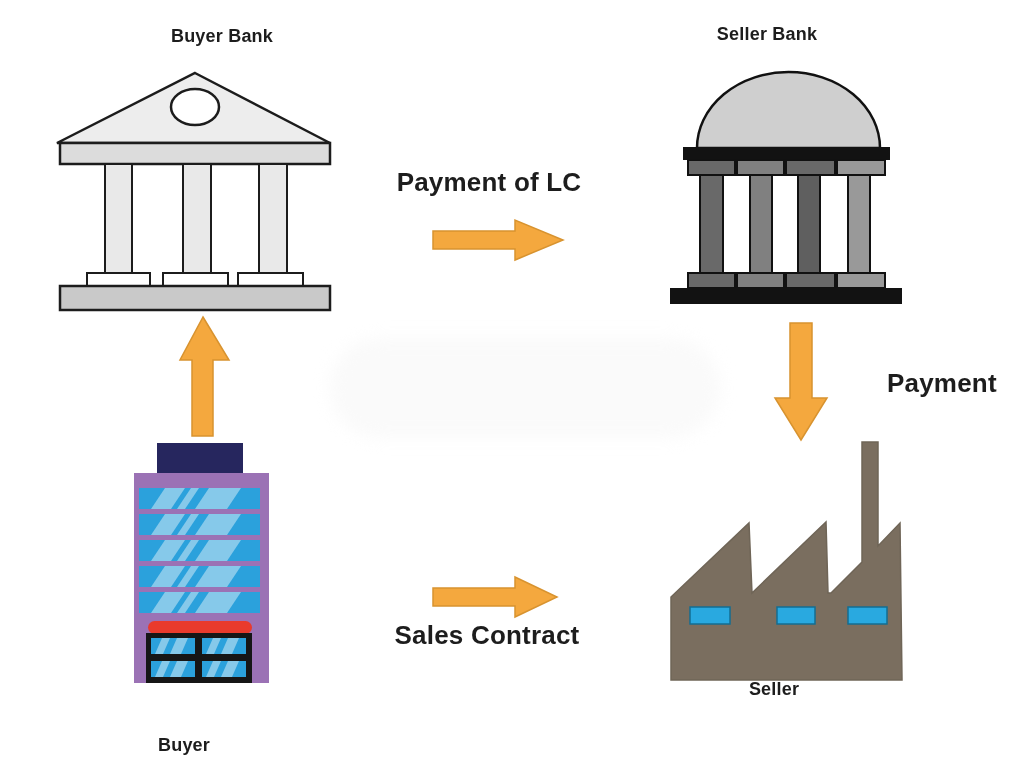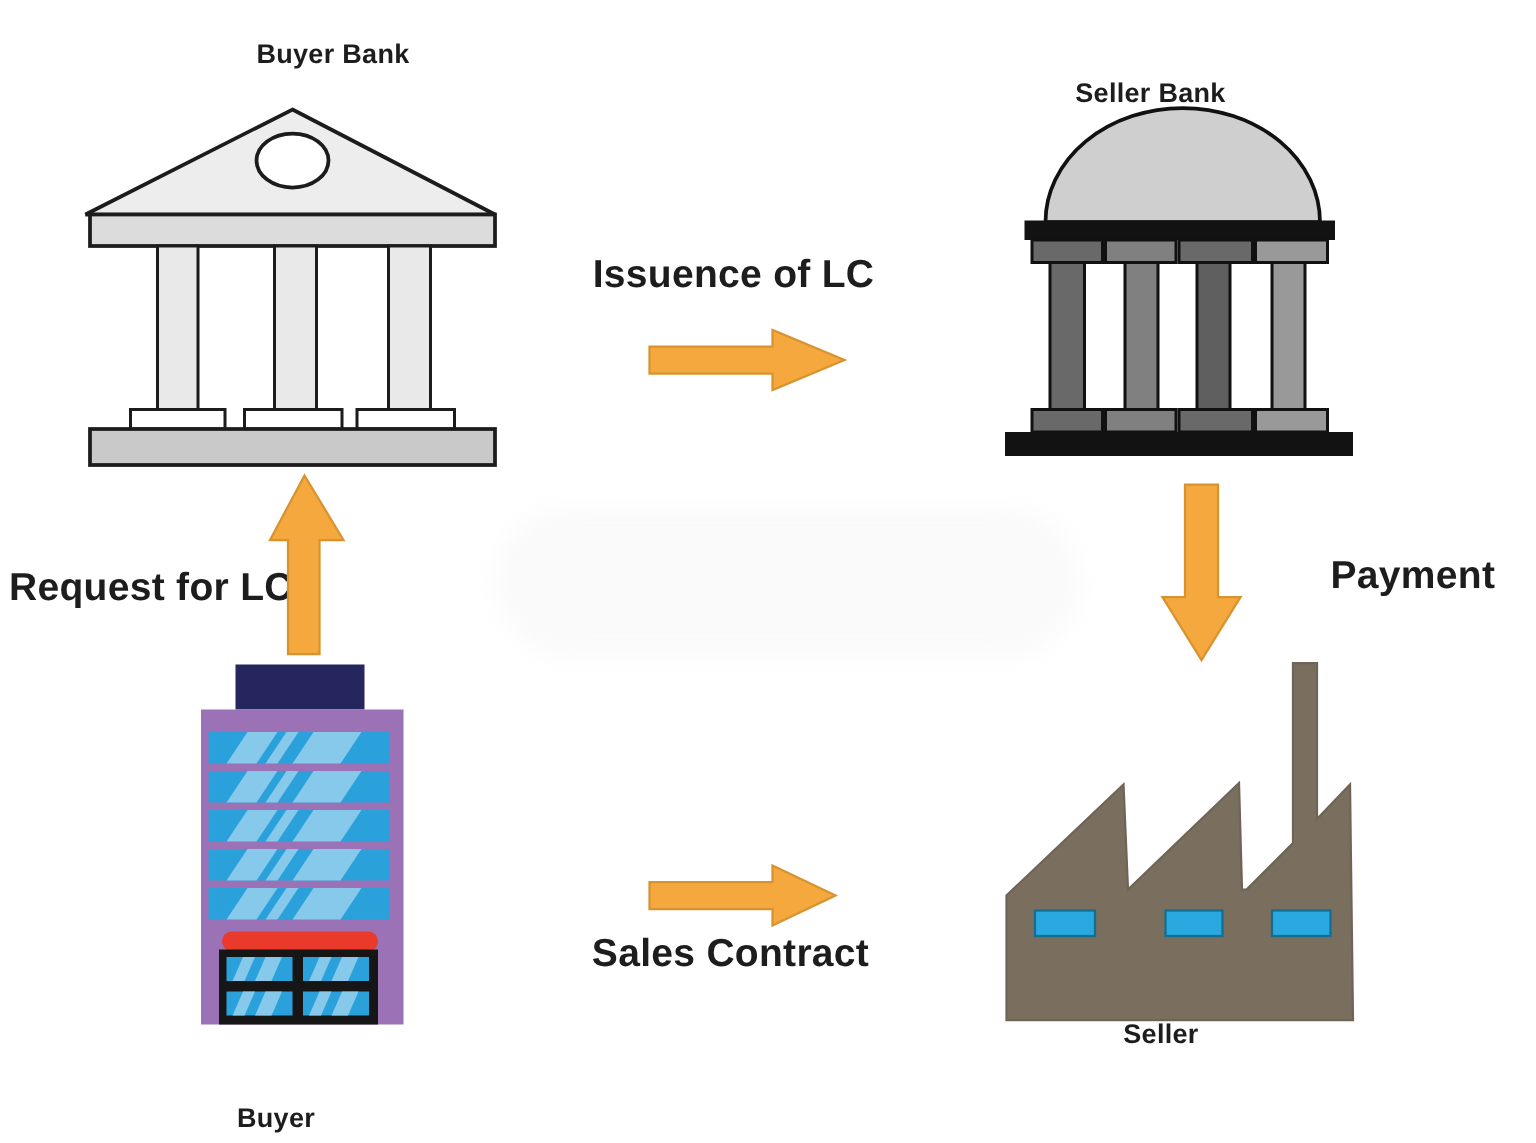--- a/index.html
+++ b/index.html
@@ -49,46 +49,45 @@
     <rect x="7" y="73" width="270" height="21" stroke="#1c1c1c" stroke-width="2.5" fill="#DCDCDC"></rect>
     <rect x="52" y="94" width="27" height="112" stroke="#1c1c1c" stroke-width="2" fill="#E9E9E9"></rect>
     <rect x="130" y="94" width="28" height="112" stroke="#1c1c1c" stroke-width="2" fill="#E9E9E9"></rect>
     <rect x="206" y="94" width="28" height="112" stroke="#1c1c1c" stroke-width="2" fill="#E9E9E9"></rect>
     <rect x="34" y="203" width="63" height="13" stroke="#1c1c1c" stroke-width="2" fill="#FFFFFF"></rect>
     <rect x="110" y="203" width="65" height="13" stroke="#1c1c1c" stroke-width="2" fill="#FFFFFF"></rect>
     <rect x="185" y="203" width="65" height="13" stroke="#1c1c1c" stroke-width="2" fill="#FFFFFF"></rect>
     <rect x="7" y="216" width="270" height="24" stroke="#1c1c1c" stroke-width="2.5" fill="#C9C9C9"></rect>
   </svg>
 
-  <div class="lbl node-lbl" style="left:647px;top:25px;width:240px;margin-top:28px;">Seller Bank</div>
+  <div class="lbl node-lbl" style="left:647px;top:25px;width:240px;">Seller Bank</div>
 
   <svg class="abs" style="left:663px;top:70px;" width="250" height="240" viewBox="0 0 250 240">
     <path d="M 34 78 A 91.5 76 0 0 1 217 78 Z" stroke="#111111" stroke-width="2.5" fill="#CFCFCF"></path>
     <rect x="20" y="77" width="207" height="13" fill="#121212"></rect>
     <rect x="25" y="90" width="47" height="15" stroke="#111" stroke-width="2" fill="#696969"></rect>
     <rect x="74" y="90" width="47" height="15" stroke="#111" stroke-width="2" fill="#808080"></rect>
     <rect x="123" y="90" width="49" height="15" stroke="#111" stroke-width="2" fill="#696969"></rect>
     <rect x="174" y="90" width="48" height="15" stroke="#111" stroke-width="2" fill="#999999"></rect>
     <rect x="37" y="105" width="23" height="98" stroke="#111" stroke-width="2" fill="#696969"></rect>
     <rect x="87" y="105" width="22" height="98" stroke="#111" stroke-width="2" fill="#808080"></rect>
     <rect x="135" y="105" width="22" height="98" stroke="#111" stroke-width="2" fill="#5F5F5F"></rect>
     <rect x="185" y="105" width="22" height="98" stroke="#111" stroke-width="2" fill="#999999"></rect>
     <rect x="25" y="203" width="47" height="15" stroke="#111" stroke-width="2" fill="#696969"></rect>
     <rect x="74" y="203" width="47" height="15" stroke="#111" stroke-width="2" fill="#808080"></rect>
     <rect x="123" y="203" width="49" height="15" stroke="#111" stroke-width="2" fill="#696969"></rect>
     <rect x="174" y="203" width="48" height="15" stroke="#111" stroke-width="2" fill="#999999"></rect>
     <rect x="7" y="218" width="232" height="16" fill="#121212"></rect>
   </svg>
 
-  <div class="lbl flow-lbl" style="left:369px;top:168px;width:240px;">Issuence of LC</div>
+  <div class="lbl flow-lbl" style="left:369px;top:168px;width:240px;">Payment of LC</div>
   <svg class="abs" style="left:430px;top:214px;" width="140" height="52" viewBox="0 0 140 52">
     <polygon points="3,17 85,17 85,6 133,26 85,46 85,35 3,35" stroke-width="1.5" stroke="#d8932f" fill="#F4A83E"></polygon>
   </svg>
 
-  <div class="lbl flow-lbl" style="left:6px;top:377px;width:185px;">Request for LC</div>
   <svg class="abs" style="left:178px;top:315px;" width="54" height="124" viewBox="0 0 54 124">
     <polygon points="25,2 51,45 35,45 35,121 14,121 14,45 2,45" stroke-width="1.5" stroke="#d8932f" fill="#F4A83E"></polygon>
   </svg>
 
   <div class="lbl flow-lbl left-align" style="left:843px;top:369px;width:140px;">Payment</div>
   <svg class="abs" style="left:773px;top:320px;" width="56" height="122" viewBox="0 0 56 122">
     <polygon points="17,3 39,3 39,78 54,78 28,120 2,78 17,78" stroke-width="1.5" stroke="#d8932f" fill="#F4A83E"></polygon>
   </svg>
 
   <svg class="abs" style="left:430px;top:572px;" width="140" height="50" viewBox="0 0 140 50">

